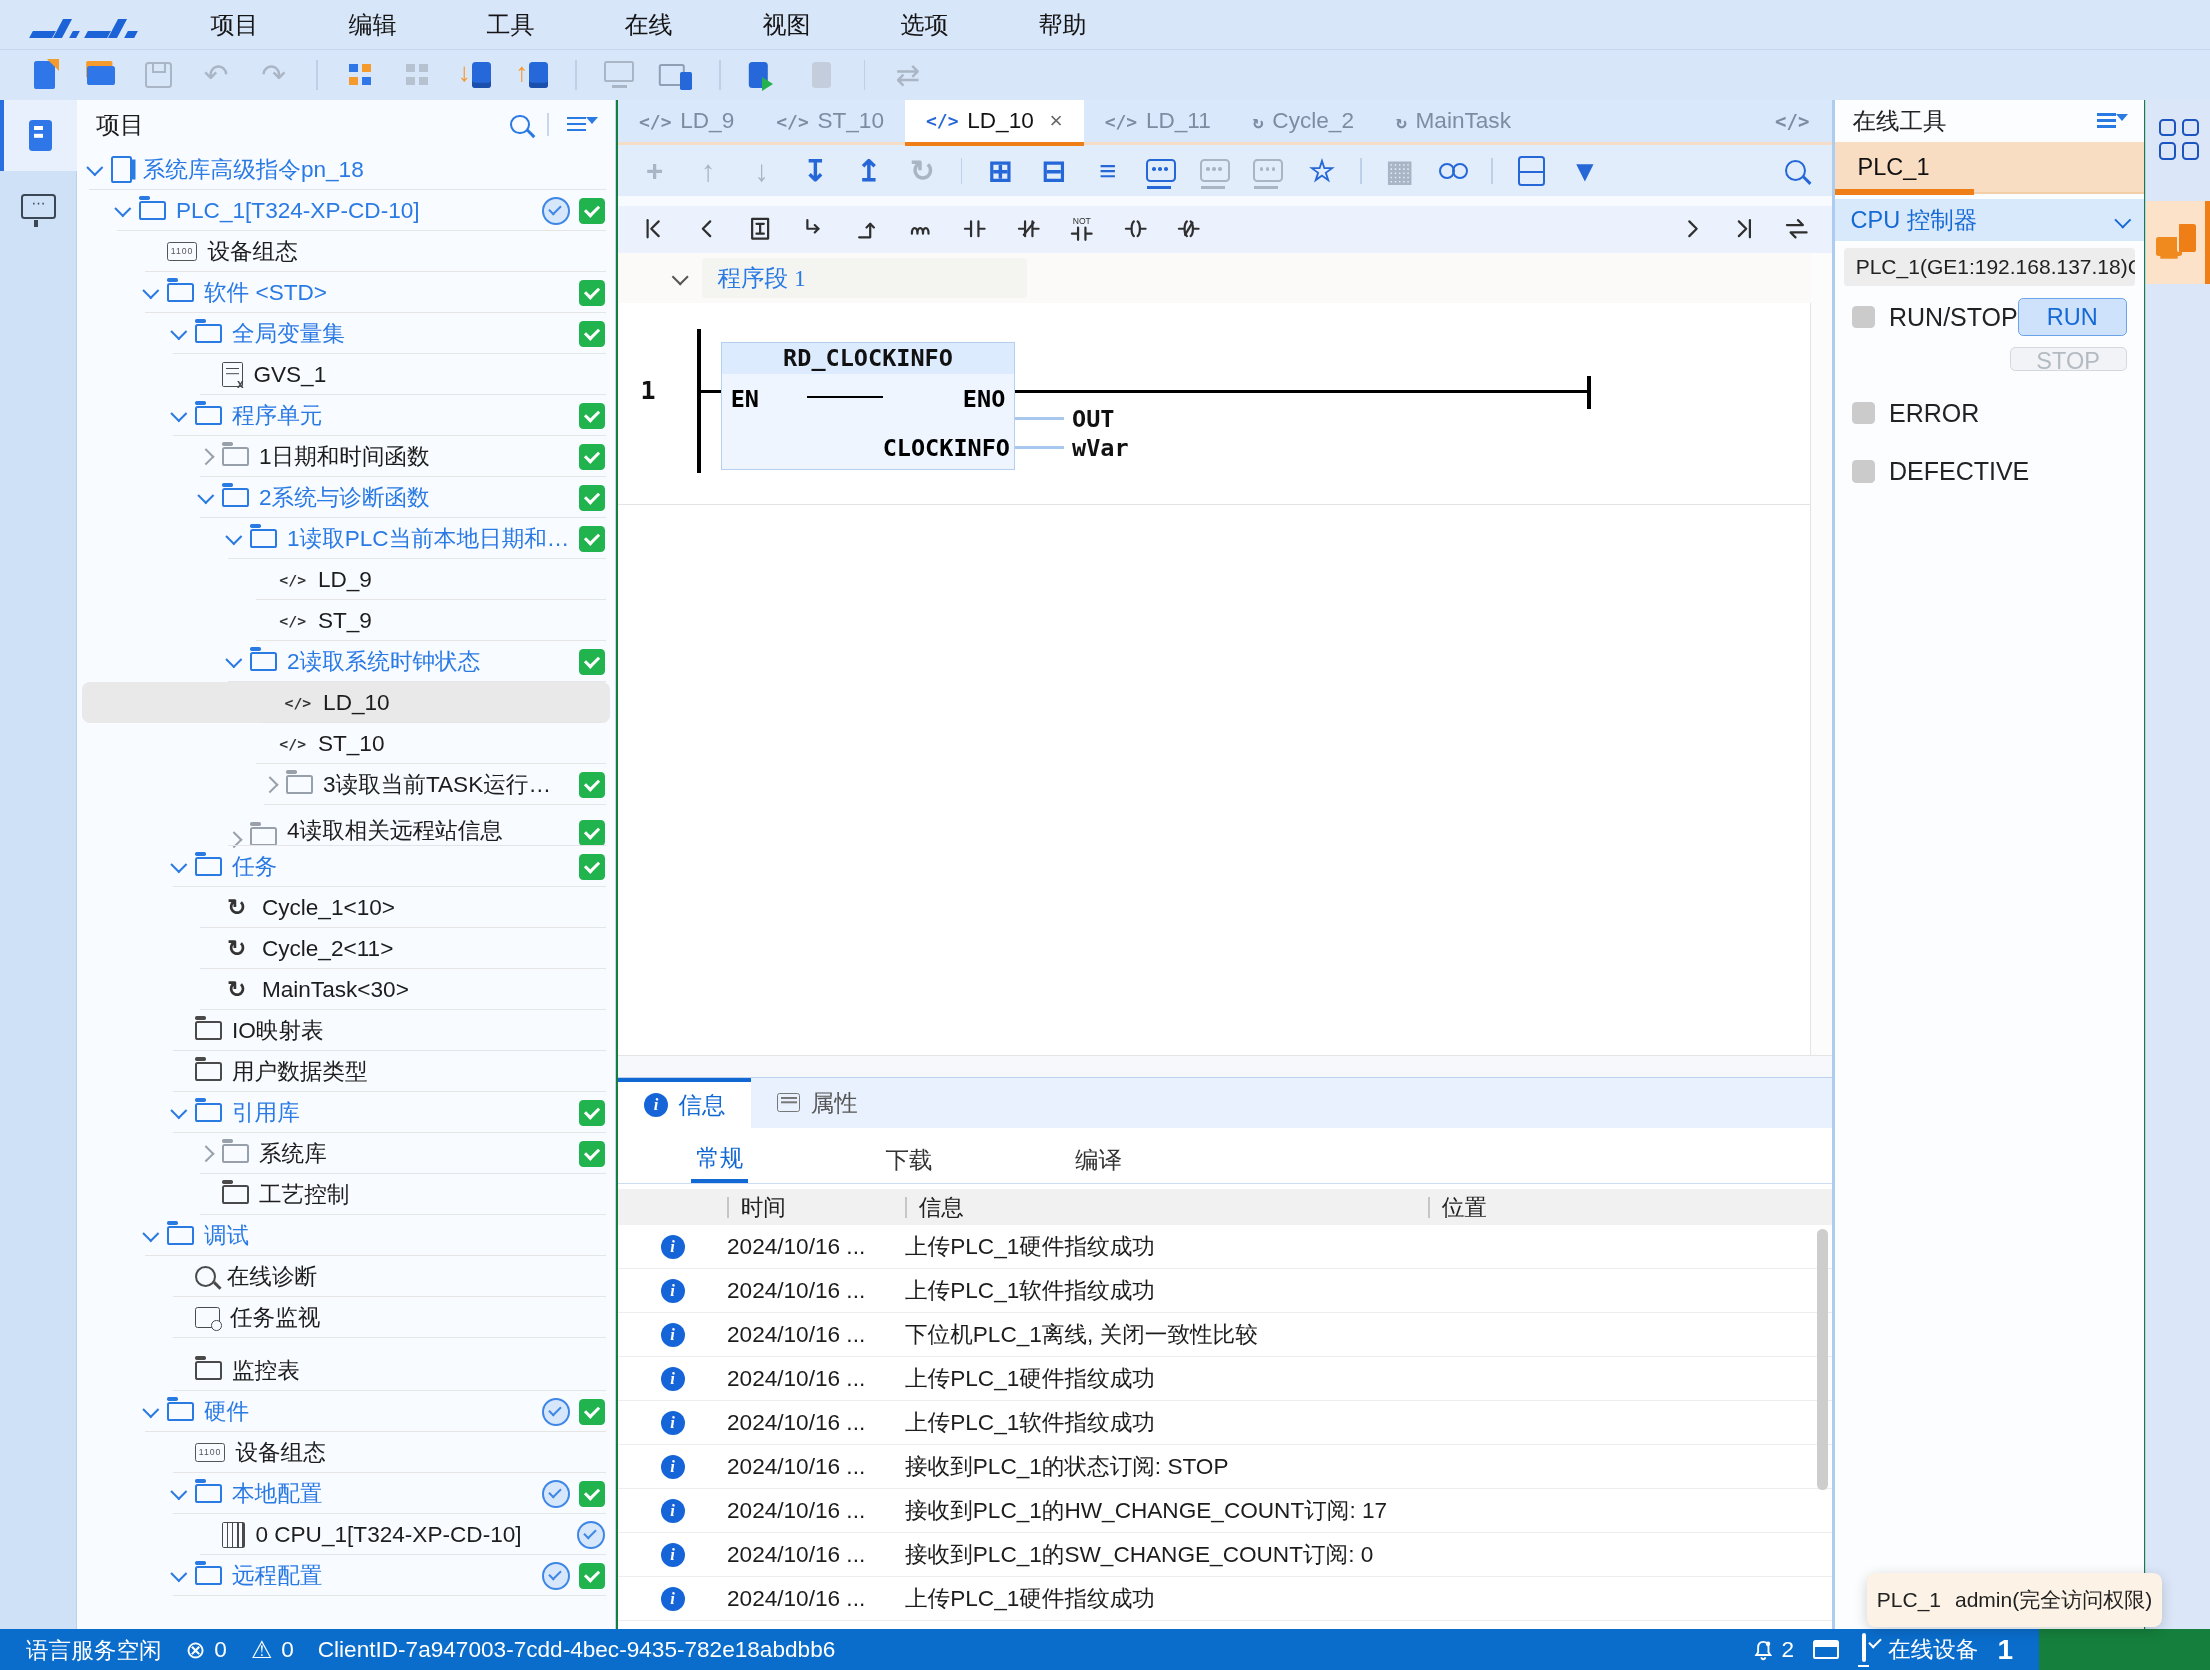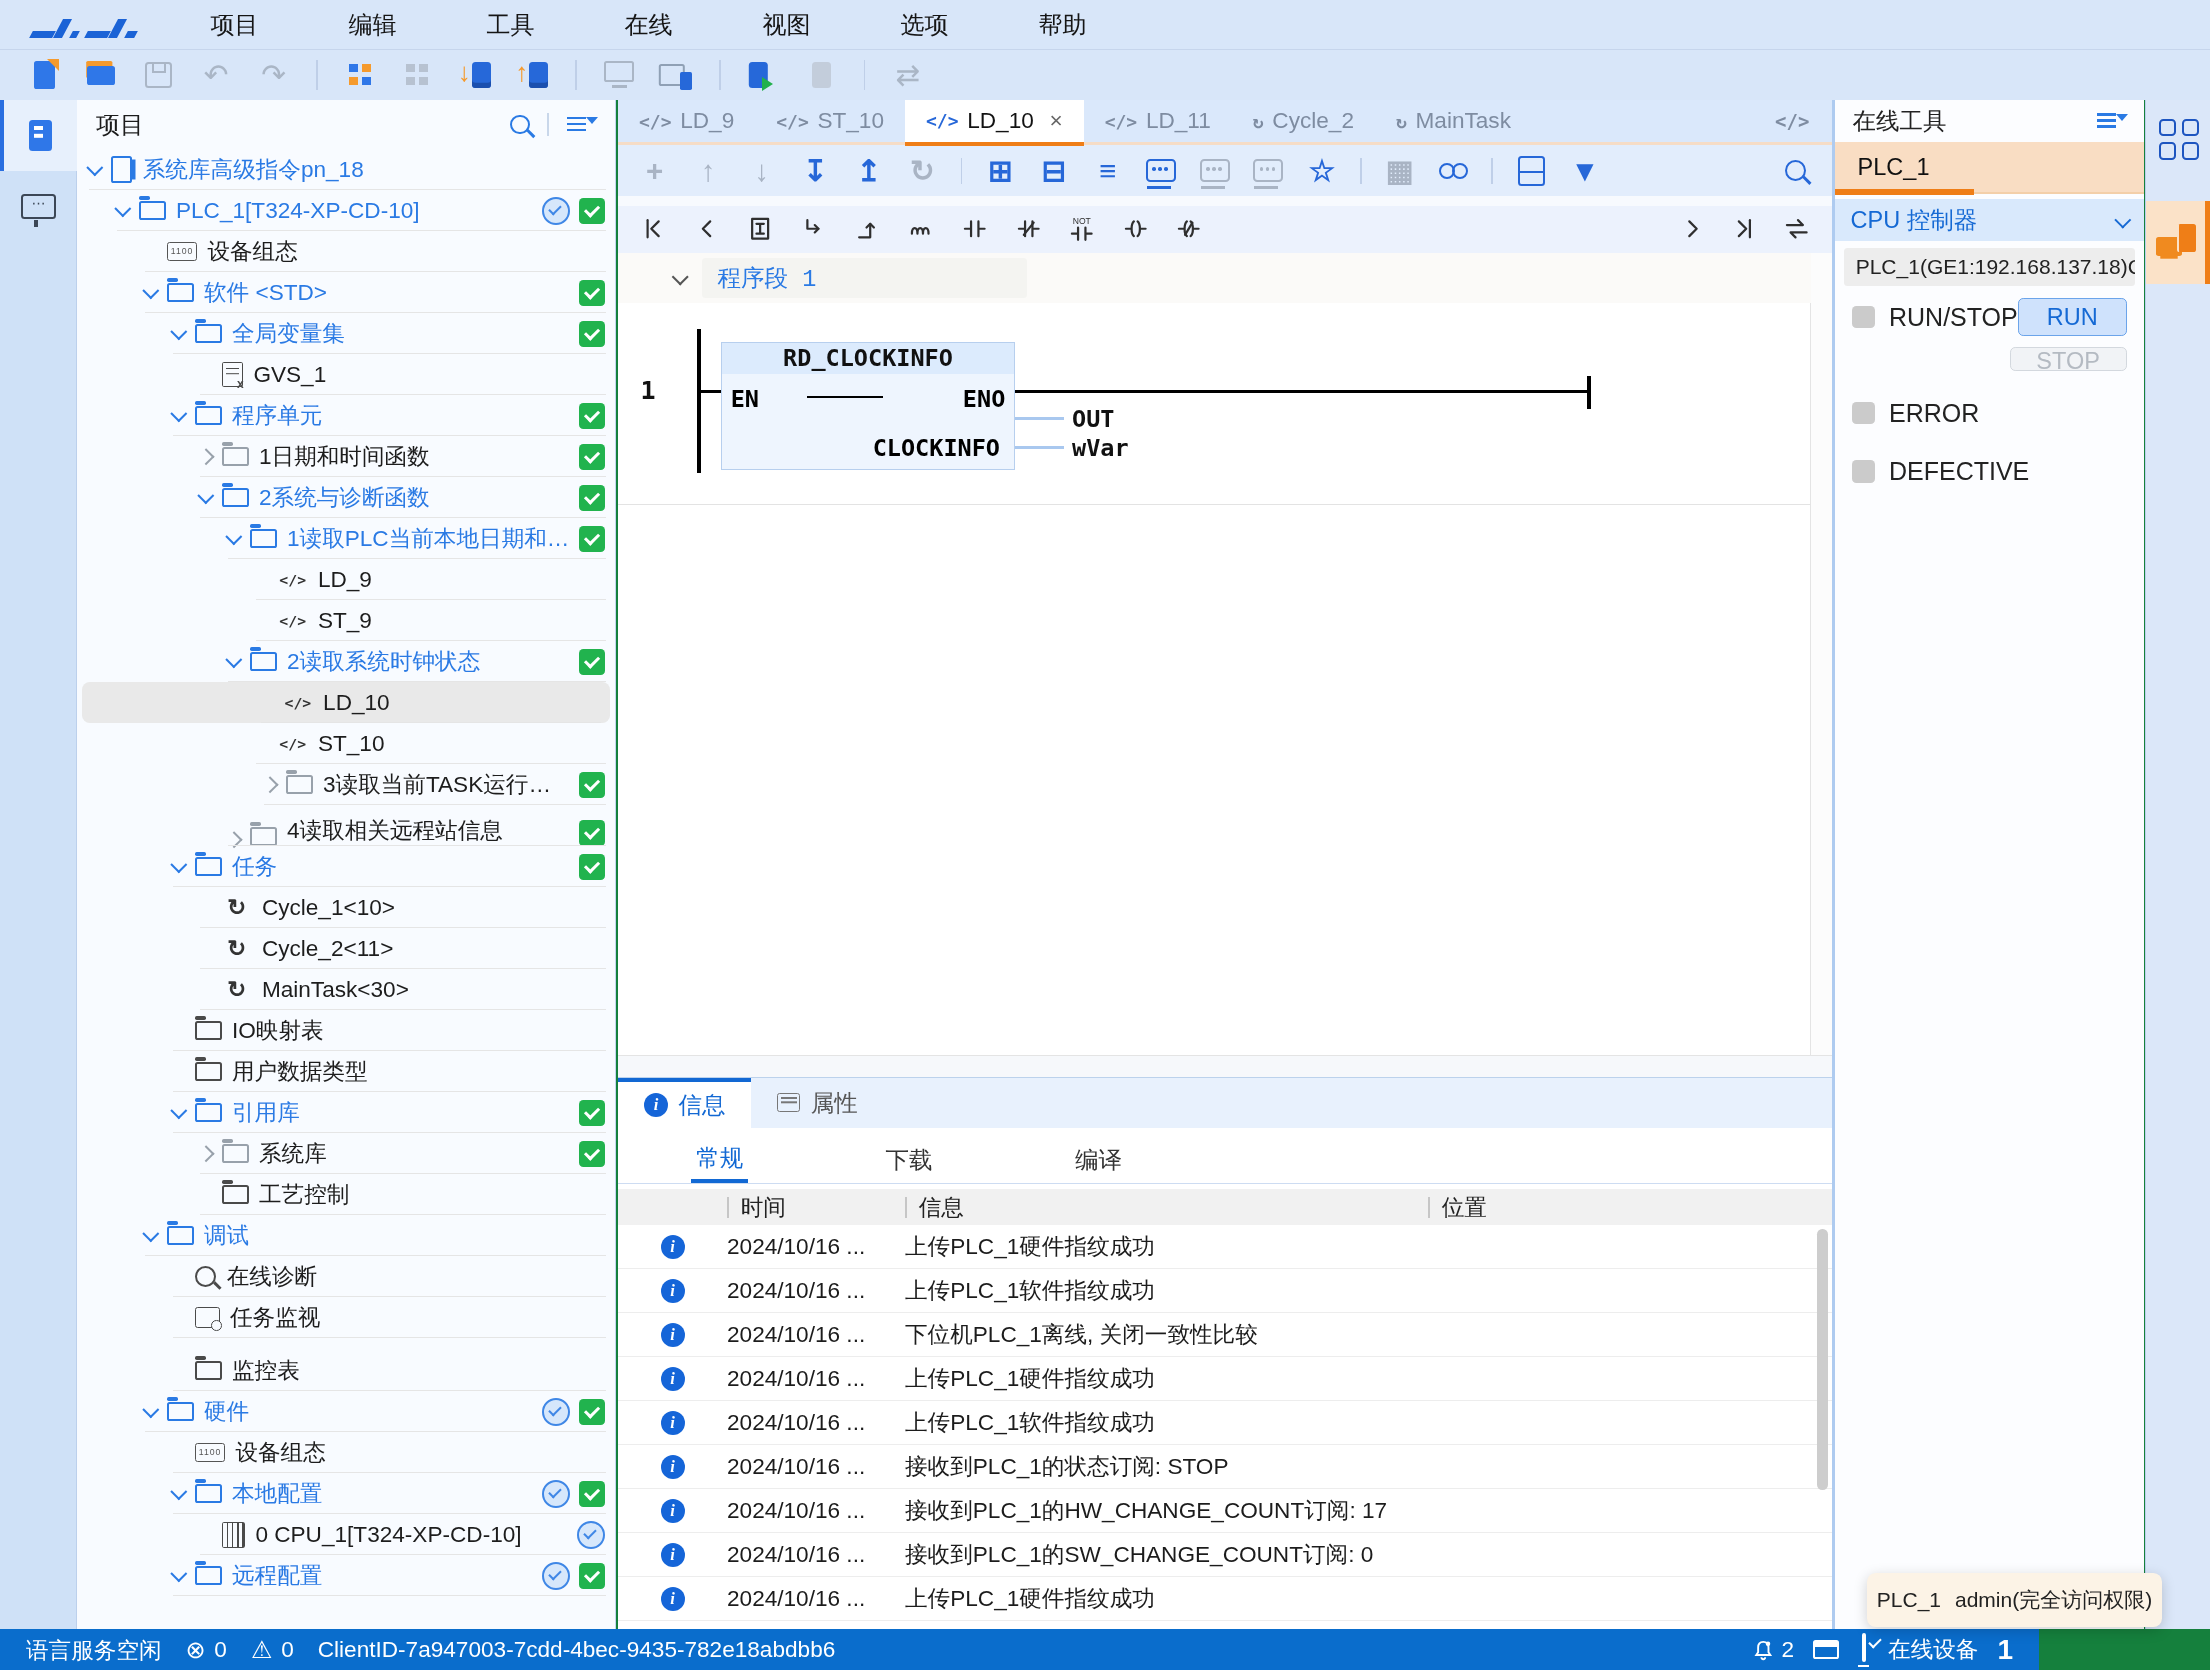--- a/index.html
+++ b/index.html
@@ -111,31 +111,31 @@
   .wstrip{height:9.6px;background:#f7fafe}
   .ladbar{height:47px;background:#ecf2fd;display:flex;align-items:center;gap:24px;padding:0 21px}
   .lsi{display:block}
   .lgrow{flex:1}
   
   .canvas{position:relative;height:802px;background:#fff;overflow:hidden;font-family:"DejaVu Sans Mono",monospace}
   .vtrack{position:absolute;top:0;right:0;width:21px;height:100%;background:#fcfcfc;border-left:0.9px solid #e4e4e4}
   .nethead{position:absolute;left:0;top:0;right:21px;height:50px;background:#fbfaf8;display:flex;align-items:center}
   .nchev{width:10.4px;height:10.4px;border-right:2.6px solid #555;border-bottom:2.6px solid #555;transform:rotate(45deg);margin-left:56px}
   .nbox{margin-left:15.6px;width:325px;height:40px;background:#f4f4f1;border-radius:3.5px;display:flex;align-items:center;padding-left:15.6px;box-sizing:border-box}
-  .nlabel{font-family:Liberation Mono, monospace;font-size:23.5px;color:#2a7ae4}
+  .nlabel{font-family:Liberation Serif, serif;font-size:23.5px;color:#2a7ae4}
   .netsep{position:absolute;left:0;top:251px;right:21px;height:1.7px;background:#e3e3e3}
   .rnum{position:absolute;left:22.6px;top:123px;font:bold 25px "DejaVu Sans Mono",monospace;color:#111}
   .rail{position:absolute;left:79px;top:76px;width:3.5px;height:144px;background:#000}
   .lead{position:absolute;left:83px;top:137px;width:21px;height:3.5px;background:#000}
   .fb{position:absolute;left:103px;top:89px;width:294px;height:128px;background:#eef5fe;border:1.7px solid #b7cfee;box-sizing:border-box}
   .fb-hd{height:31px;background:#dcebfd;display:grid;place-items:center;font:bold 23.5px "DejaVu Sans Mono",monospace;color:#111}
   .fb-en{position:absolute;left:8.7px;top:42px;font:bold 23.5px "DejaVu Sans Mono",monospace}
   .fb-eno{position:absolute;right:8.7px;top:42px;font:bold 23.5px "DejaVu Sans Mono",monospace}
   .fb-il{position:absolute;left:85px;top:53px;width:76px;height:2.6px;background:#000}
-  .fb-ci{position:absolute;right:14px;bottom:7px;font:bold 23.5px "DejaVu Sans Mono",monospace}
+  .fb-ci{position:absolute;right:4px;bottom:7px;font:bold 23.5px "DejaVu Sans Mono",monospace}
   .wire-eno{position:absolute;left:397px;top:137px;width:574px;height:3.5px;background:#000}
   .wire-term{position:absolute;left:969px;top:123px;width:3.5px;height:33px;background:#000}
   .stub{position:absolute;width:49px;height:3.5px;background:#a9c8ef}
   .s1{left:397px;top:164px}.s2{left:397px;top:193px}
   .vlbl{position:absolute;font:bold 23.5px "DejaVu Sans Mono",monospace;color:#111}
   .v1{left:454px;top:152px}.v2{left:454px;top:181px}
   .hstrip{height:22px;background:#f6f8fb;border-top:0.9px solid #e4e4e4;box-sizing:border-box}
   
   .bpanel{height:555px;background:#fff;border-top:0.9px solid #bcd2ec;box-sizing:border-box}
   .bp-tabs{height:50px;background:#e8f1fd;display:flex;align-items:stretch}

